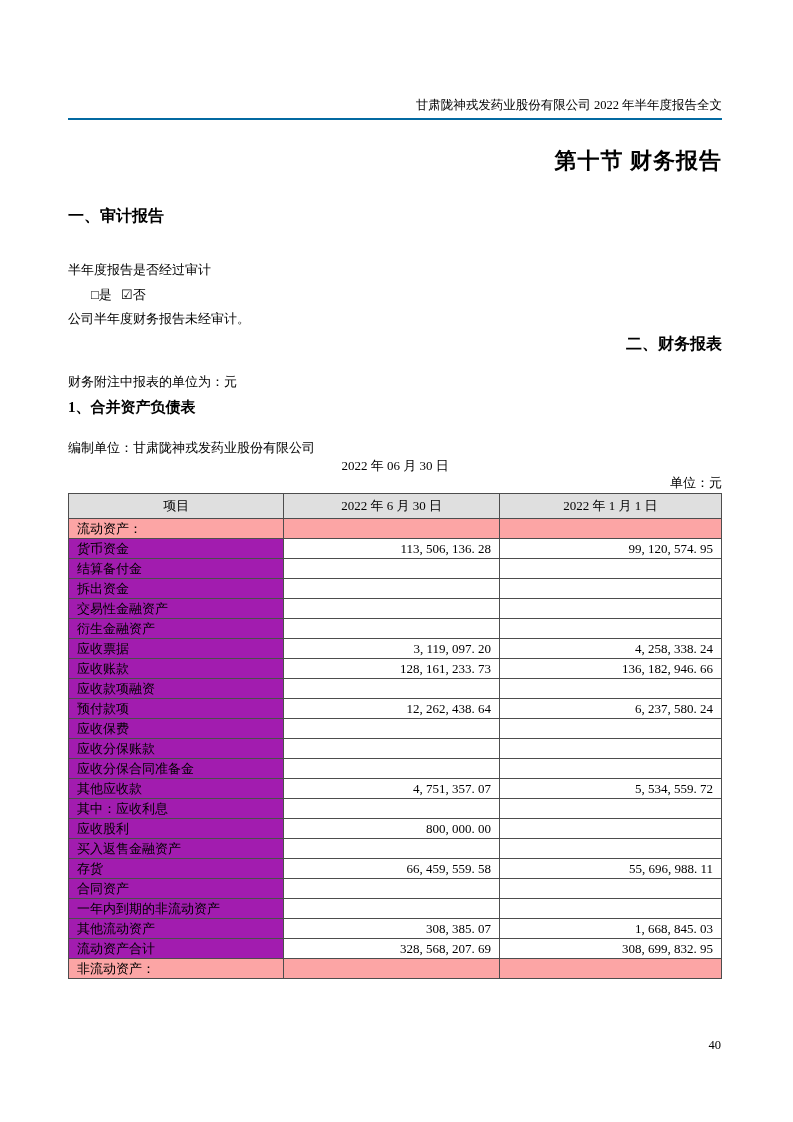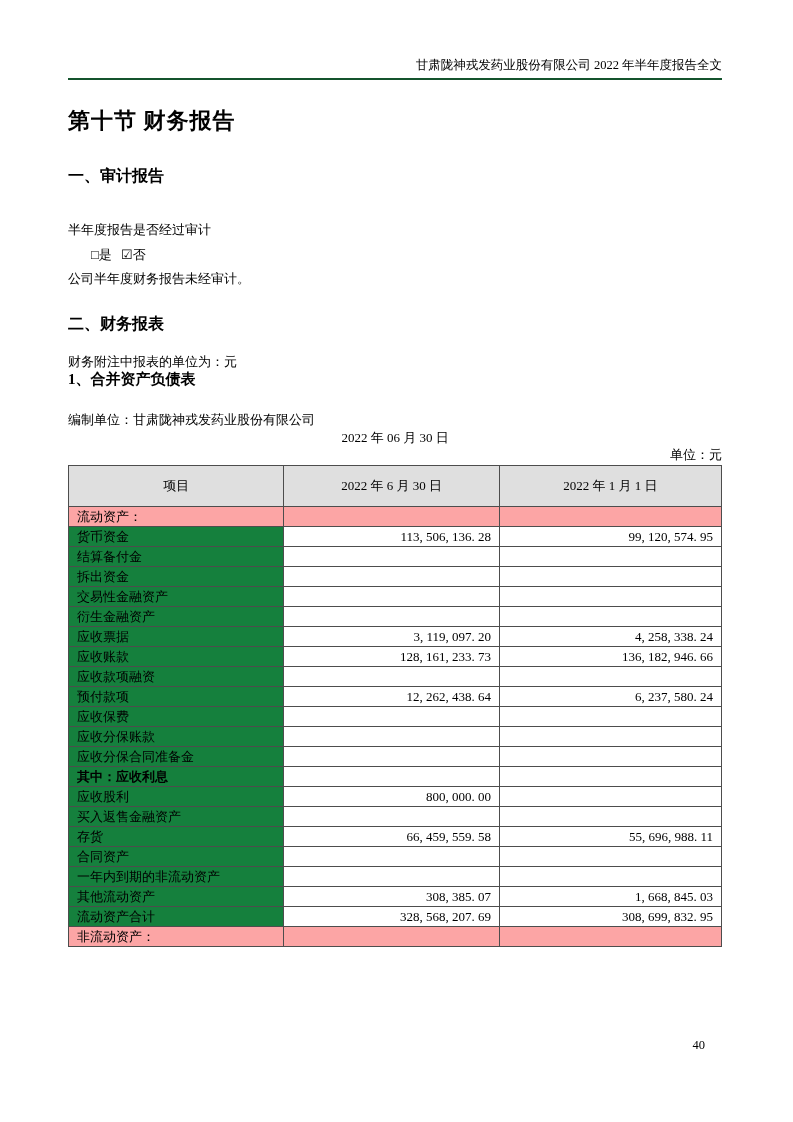--- a/index.html
+++ b/index.html
@@ -12,92 +12,93 @@
     overflow: hidden;
   }
   .content { padding: 0 71px 0 68px; }
 
   .doc-header {
     padding-top: 57px;
     padding-bottom: 5px;
     text-align: right;
     font-size: 12.5px;
     line-height: 16px;
-    border-bottom: 2px solid #14532d;
+    border-bottom: 2px solid #0369a1;
+    margin-top: 40px;
   }
 
   .page-title {
     margin-top: 26px;
-    text-align: left;
+    text-align: right;
     font-size: 22px;
     font-weight: bold;
     line-height: 30px;
     letter-spacing: 1px;
   }
 
   .sec-heading {
     font-size: 16px;
     font-weight: bold;
     line-height: 20px;
   }
   .h-audit { margin-top: 30px; }
-  .h-statements { margin-top: 28px; }
+  .h-statements { margin-top: 8px; text-align: right; }
 
   .body-line { font-size: 13px; line-height: 15px; }
   .q-line   { margin-top: 36px; }
   .opt-line { margin-top: 10px; padding-left: 23px; }
   .opt-line .cb { margin-right: 6px; }
   .stmt-line{ margin-top: 9px; }
   .note-line{ margin-top: 20px; }
 
   .sub-heading {
-    margin-top: 2px;
+    margin-top: 10px;
     font-size: 15px;
     font-weight: bold;
     line-height: 17px;
   }
 
   .prep-line { margin-top: 24px; }
   .date-line { margin-top: 3px; text-align: center; }
   .unit-line { margin-top: 2px; text-align: right; }
 
   table.bs {
     margin-top: 3px;
     width: 100%;
     border-collapse: collapse;
     table-layout: fixed;
   }
   table.bs th, table.bs td { border: 1px solid #4d4d4d; }
   table.bs thead th {
     background: #dfdfdf;
     font-weight: normal;
     font-size: 13px;
-    height: 41px;
+    height: 25px;
     text-align: center;
   }
   table.bs td {
     height: 20px;
     font-size: 13px;
     line-height: 16px;
     padding: 1px 8px;
     overflow: hidden;
     white-space: nowrap;
   }
-  table.bs td.label { background: #15803d; text-align: left; }
+  table.bs td.label { background: #a21caf; text-align: left; }
   table.bs tr.section td { background: #fca5a5; }
   table.bs td.num { text-align: right; }
   td.ind0 { padding-left: 6px; }
   td.ind1 { padding-left: 16px; }
-  td.ind2 { padding-left: 27px; font-weight: bold; }
+  td.ind2 { padding-left: 27px; }
   td.ind3 { padding-left: 49px; }
 
   .page-number {
     position: absolute;
     top: 1038px;
-    right: 88px;
+    right: 72px;
     font-size: 12.5px;
   }
 </style>
 </head>
 <body>
 
 <div class="content">
 
   <div class="doc-header">
     <span>甘肃陇神戎发药业股份有限公司 2022 年半年度报告全文</span>
@@ -199,20 +200,25 @@
           <td class="label ind1">应收分保账款</td>
           <td class="num"></td>
           <td class="num"></td>
         </tr>
         <tr>
           <td class="label ind1">应收分保合同准备金</td>
           <td class="num"></td>
           <td class="num"></td>
         </tr>
         <tr>
+          <td class="label ind1">其他应收款</td>
+          <td class="num">4, 751, 357. 07</td>
+          <td class="num">5, 534, 559. 72</td>
+        </tr>
+        <tr>
           <td class="label ind2">其中：应收利息</td>
           <td class="num"></td>
           <td class="num"></td>
         </tr>
         <tr>
           <td class="label ind3">应收股利</td>
           <td class="num">800, 000. 00</td>
           <td class="num"></td>
         </tr>
         <tr>

